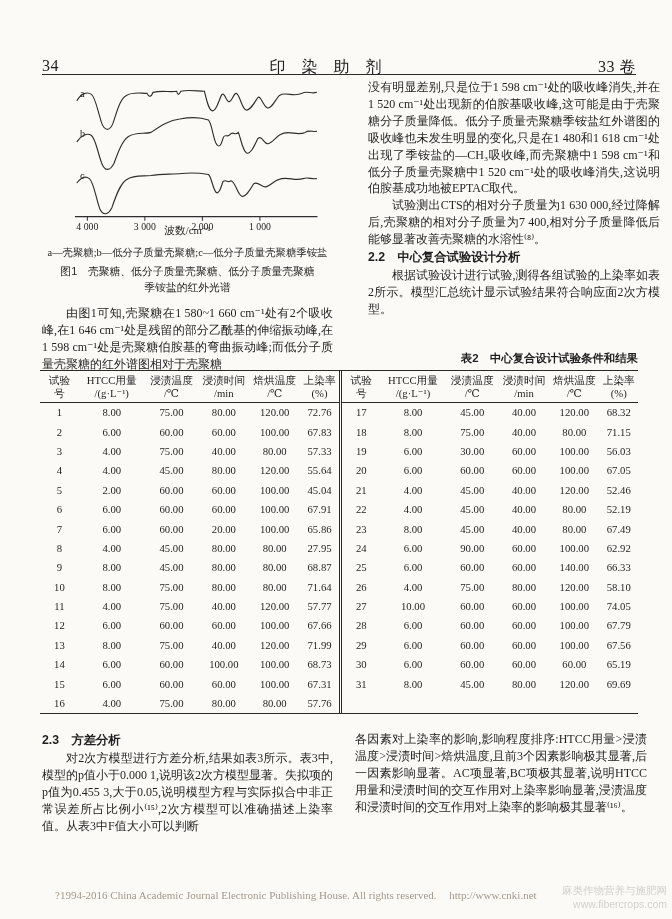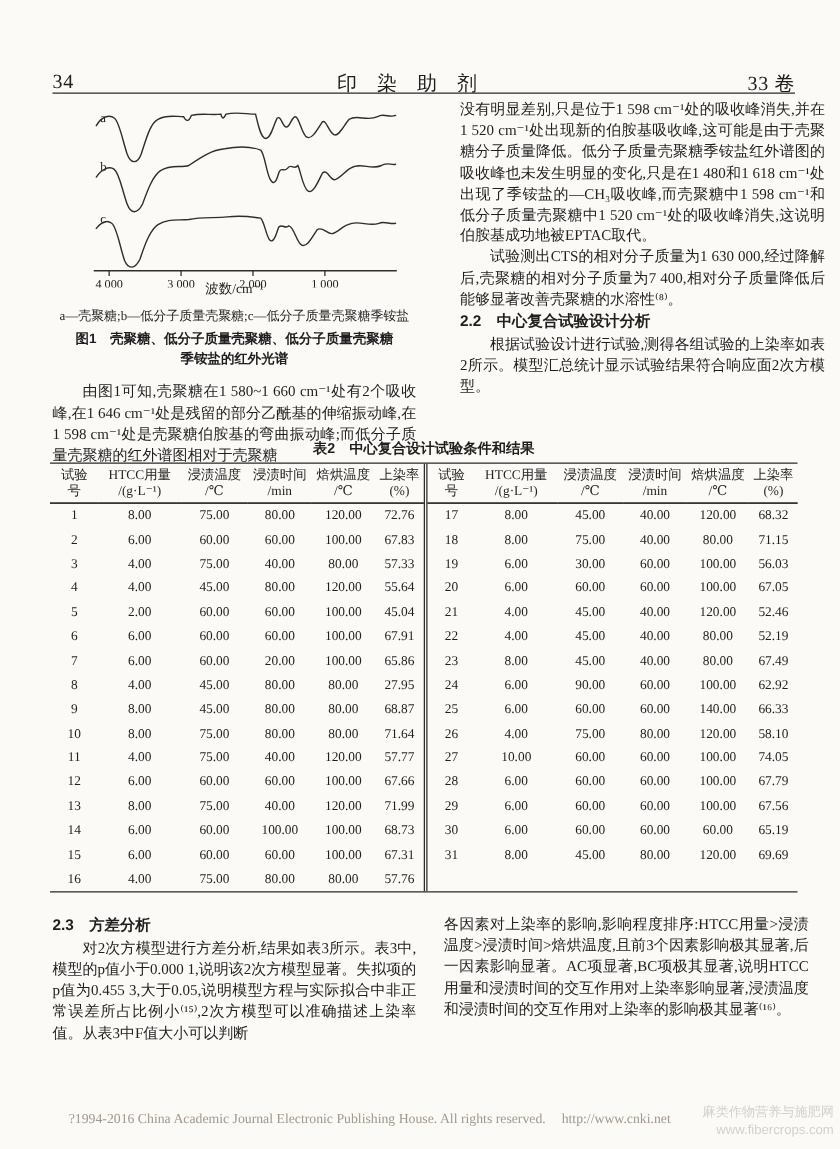--- a/index.html
+++ b/index.html
@@ -31,26 +31,26 @@
   .figure { width:291px; }
   .figure svg { display:block; margin:0 auto; }
   .spec-path { fill:none; stroke:#2e2e2e; stroke-width:1.1; stroke-linecap:round; }
   .axis { stroke:#2e2e2e; stroke-width:1.1; }
   .tickline { stroke:#2e2e2e; stroke-width:1; }
   .ticktext { font-size:9.5px; fill:#222; font-family:"Liberation Serif",serif; }
   .curvelabel { font-size:10px; fill:#222; font-family:"Liberation Serif",serif; }
   .fig-xlabel { text-align:center; font-size:10.8px; margin-top:-6px; }
   .fig-key { text-align:center; font-size:10.4px; margin-top:8px; }
   .fig-cap { text-align:center; font-family:"Liberation Sans","DejaVu Sans",sans-serif;
-             font-weight:bold; font-size:10.8px; line-height:16px; margin-top:3px; }
+             font-weight:normal; font-size:10.8px; line-height:16px; margin-top:3px; }
   .fig-body-para { margin-top:10px; }
 
   
   .table-block { position:absolute; left:40px; top:351px; width:598px; }
-  .table-title { text-align:center; font-family:"Liberation Sans","DejaVu Sans",sans-serif;
+  .table-title { text-align:right; font-family:"Liberation Sans","DejaVu Sans",sans-serif;
                  font-weight:bold; font-size:11.4px; margin-bottom:4px; }
   .table-wrap { display:flex; border-top:1.6px solid #2a2a2a; border-bottom:1.6px solid #2a2a2a; }
   .half { width:50%; }
   .half.rhs { border-left:3px double #2a2a2a; }
   table { width:100%; border-collapse:collapse; font-size:10.7px; table-layout:fixed; }
   thead th { border-bottom:1.1px solid #2a2a2a; font-weight:normal; padding:3px 0 2px; line-height:13px; }
   tbody td { height:19.4px; text-align:center; vertical-align:middle; }
 
   
   .bottom-left  { position:absolute; left:42px;  top:731px; width:291px; }

